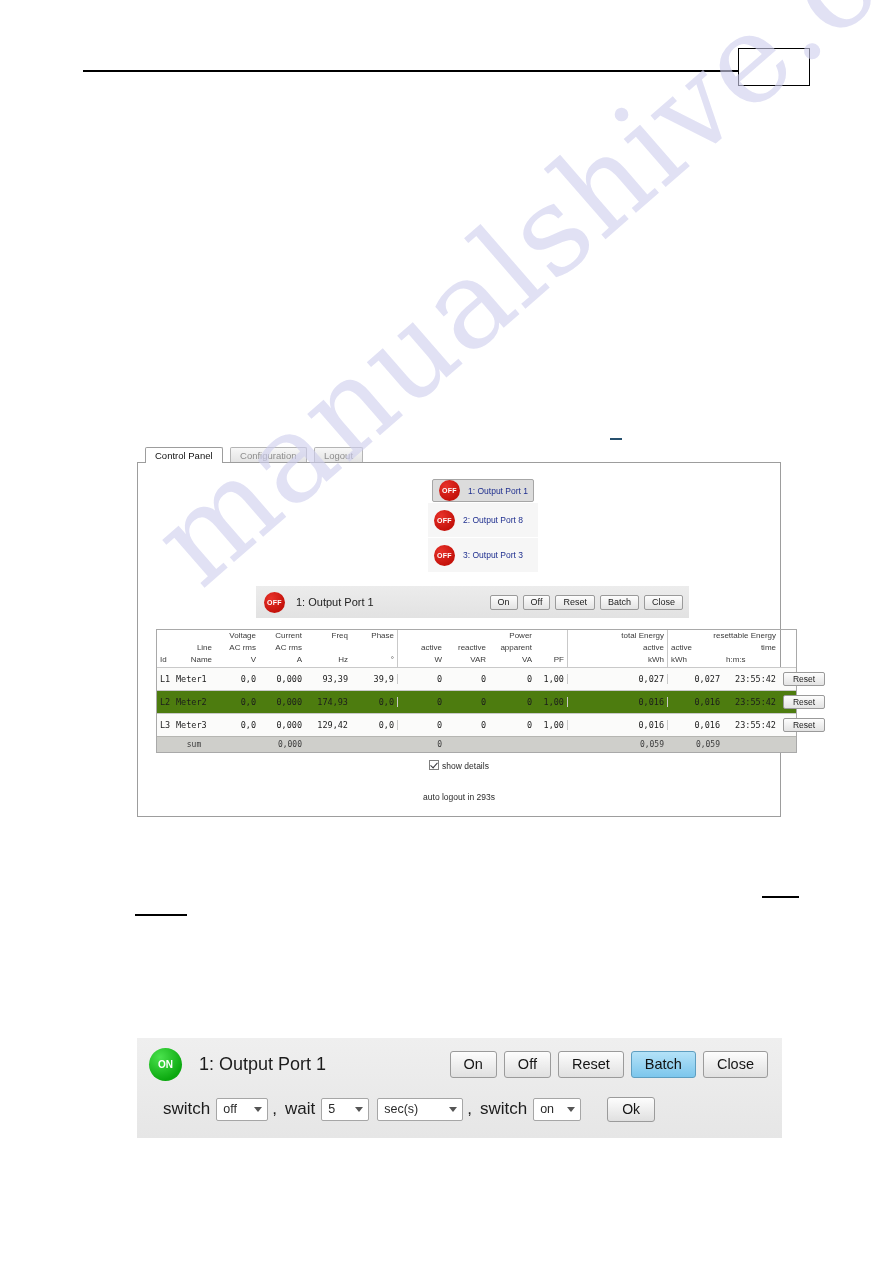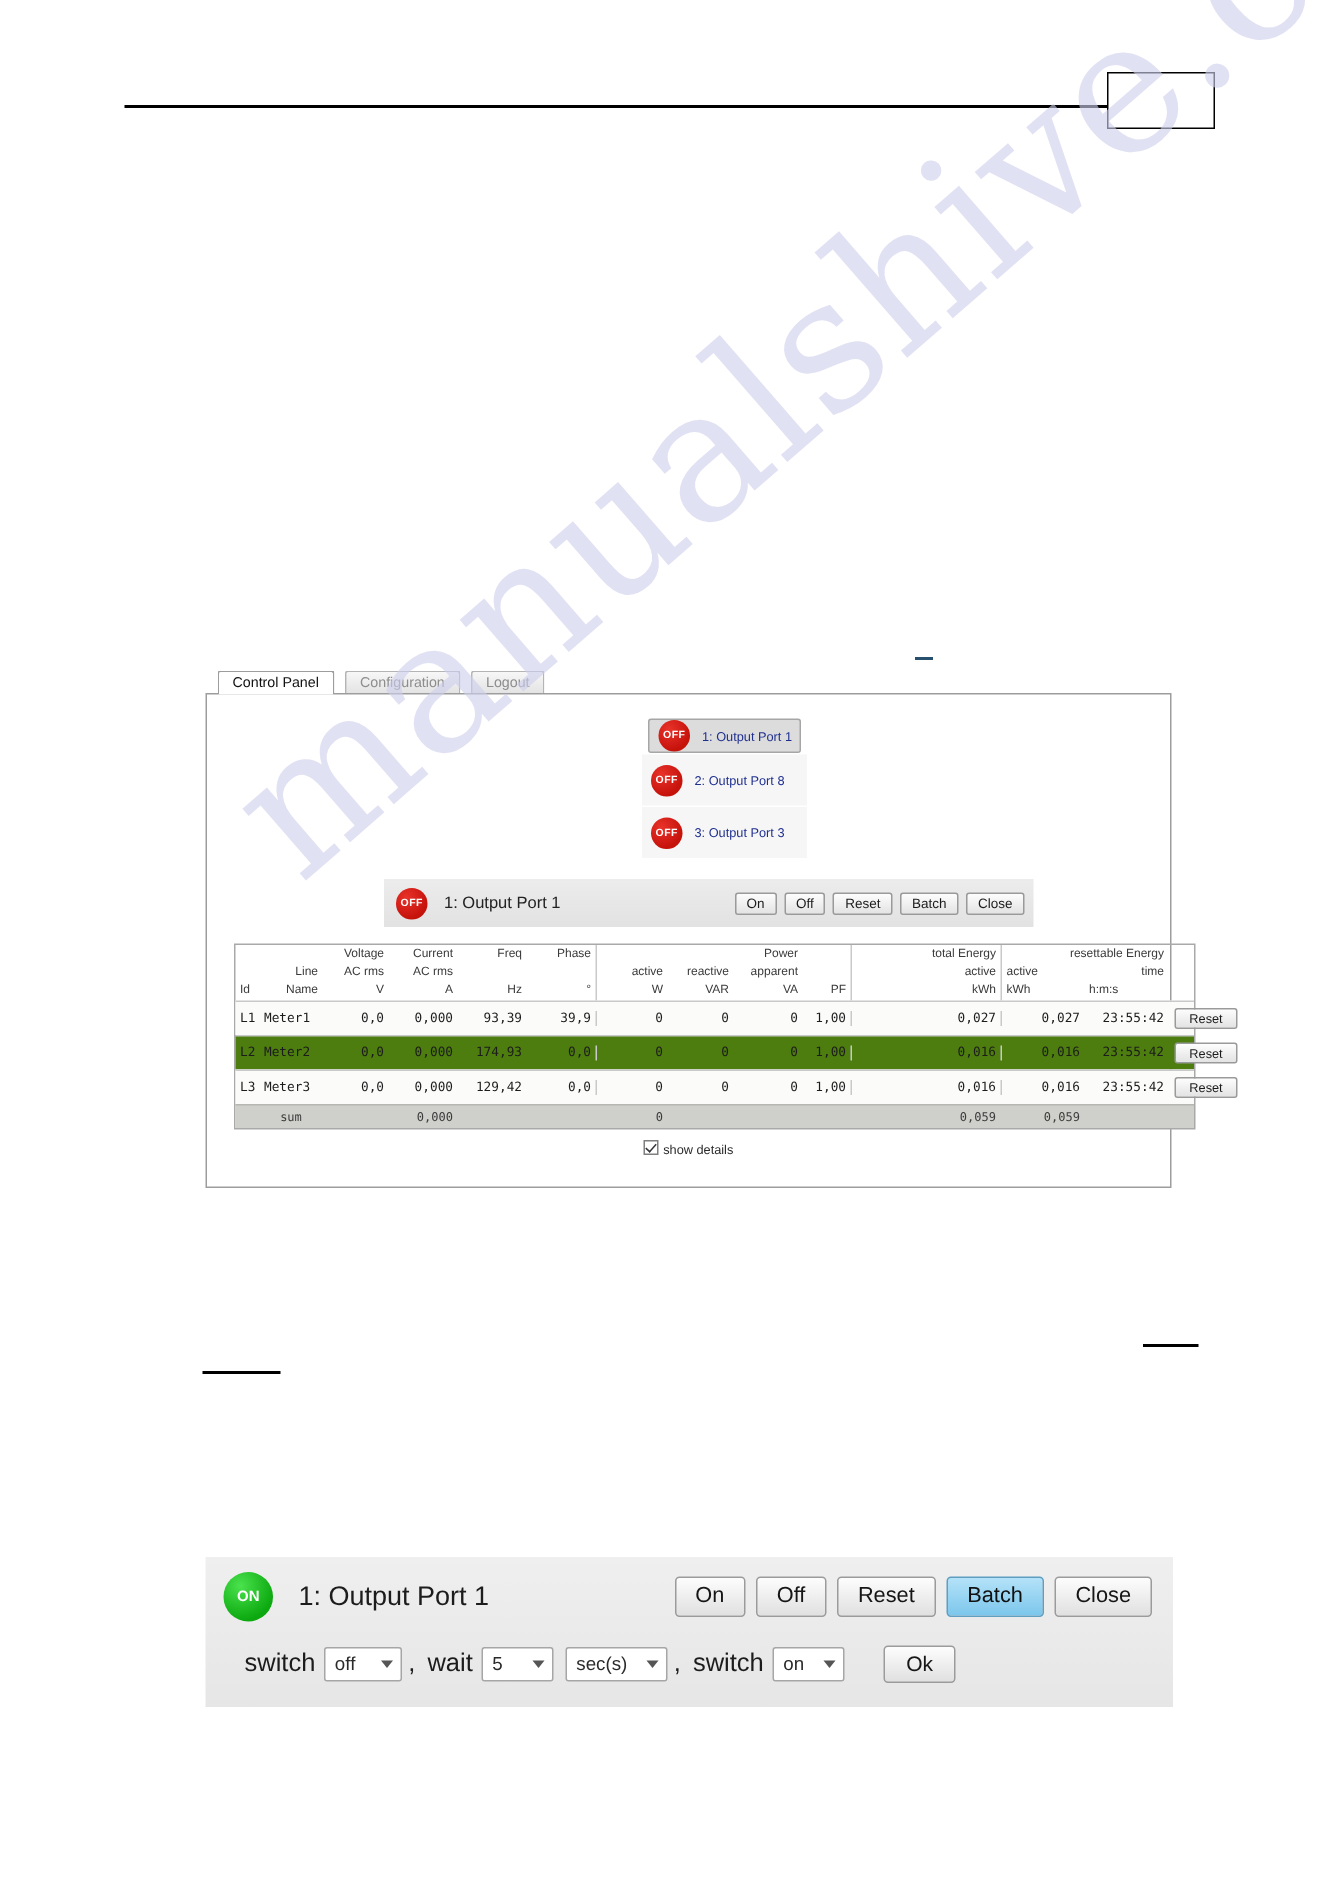--- a/index.html
+++ b/index.html
@@ -384,21 +384,21 @@
   }
   .sel .caret {
     width: 0; height: 0;
     border-left: 4px solid transparent;
     border-right: 4px solid transparent;
     border-top: 5px solid #555;
     margin-left: 9px;
   }
   .sel.w-off  { width: 52px; }
   .sel.w-num  { width: 48px; }
-  .sel.w-unit { width: 68px; }
+  .sel.w-unit { width: 86px; }
   .sel.w-on   { width: 48px; }
   .okbtn {
     font-family: "Liberation Sans", sans-serif;
     font-size: 14px;
     color: #161616;
     height: 25px;
     line-height: 23px;
     padding: 0 14px;
     border: 1px solid #9b9b9b;
     border-radius: 3px;
@@ -578,20 +578,21 @@
         <div class="num">0,059</div>
         <div></div>
         <div></div>
       </div>
     </div>
 
     <div class="details-row">
       <span class="chk"></span><span>show details</span>
     </div>
 
+    <div class="autologout">auto logout in 293s</div>
   </div>
 </div>
 
 <div class="zoom-panel">
   <div class="zp-row1">
     <span class="zp-badge">ON</span>
     <span class="zp-title">1: Output Port 1</span>
     <span class="zp-buttons">
       <span class="bigbtn">On</span>
       <span class="bigbtn">Off</span>

